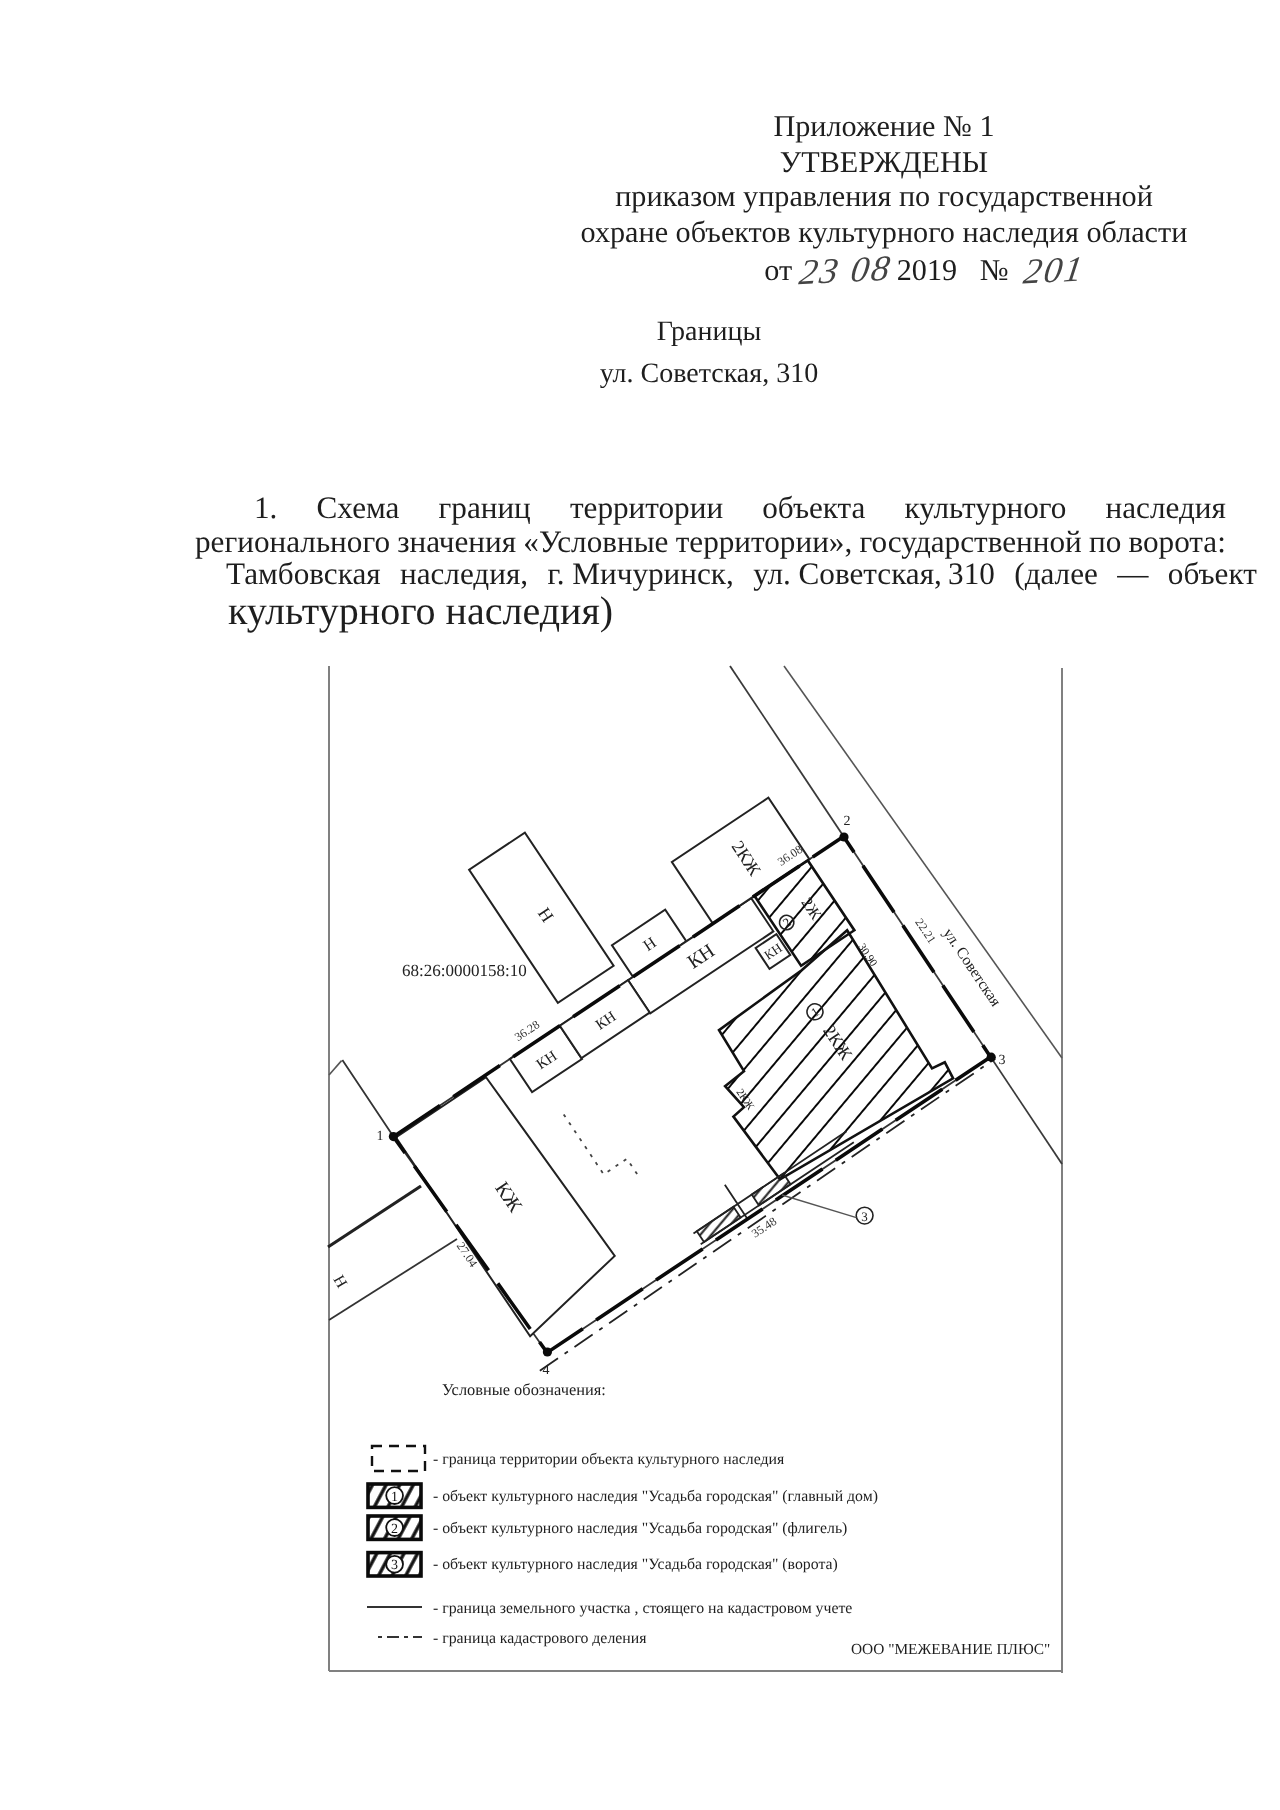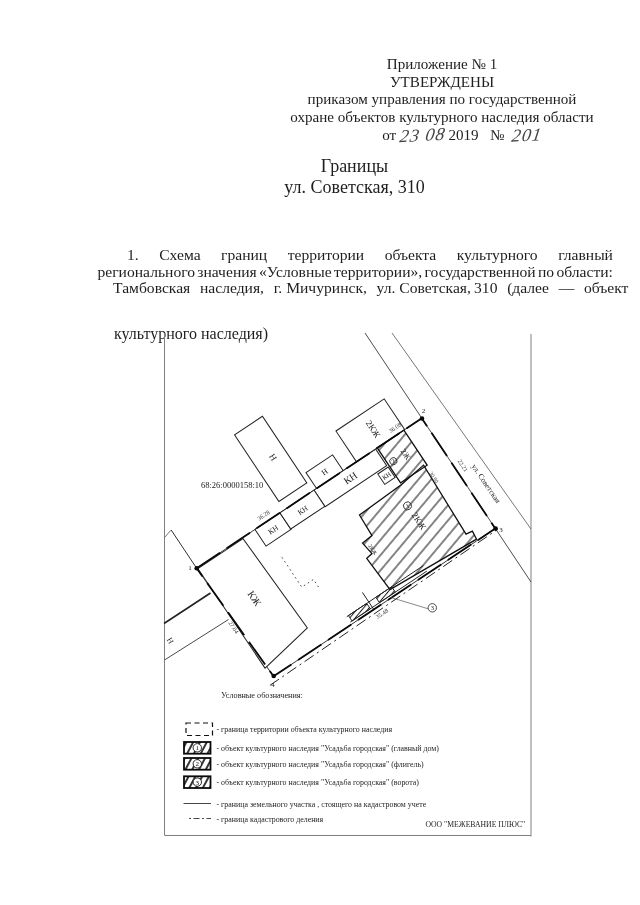--- a/index.html
+++ b/index.html
@@ -17,53 +17,53 @@
 <body>
 
 <div class="abs ctr" style="left:242px;top:56px;width:400px;font-size:15.1px;line-height:17.5px;">
   <div>Приложение № 1</div>
   <div>УТВЕРЖДЕНЫ</div>
   <div>приказом управления по государственной</div>
   <div>охране объектов культурного наследия области</div>
   <div style="padding-left:40px;">от&nbsp;<span class="hw">23&nbsp;08</span> 2019&nbsp;&nbsp;&nbsp;№&nbsp;&nbsp;<span class="hw">201</span></div>
 </div>
 
-<div class="abs ctr" style="left:94.5px;top:156px;width:520px;font-size:18px;line-height:21px;">
+<div class="abs ctr" style="left:94.5px;top:156px;width:520px;font-size:14px;line-height:21px;">
   <div>Границы</div>
   <div>ул. Советская, 310</div>
 </div>
 
 <div class="jline" style="left:127px;top:246.5px;width:486px;">
   <span>1.</span>
     <span>Схема</span>
     <span>границ</span>
     <span>территории</span>
     <span>объекта</span>
     <span>культурного</span>
-    <span>главный</span>
+    <span>наследия</span>
 </div>
 <div class="jline" style="left:97.5px;top:263.5px;width:515.5px;align-items:flex-end;">
   <span>регионального</span>
     <span>значения</span>
     <span>«Условные</span>
     <span>территории»,</span>
     <span>государственной</span>
     <span>по</span>
-    <span>области:</span>
+    <span>ворота:</span>
 </div>
 <div class="jline" style="left:113px;top:280px;width:515.5px;">
   <span>Тамбовская</span>
     <span>наследия,</span>
     <span>г.&nbsp;Мичуринск,</span>
     <span>ул.&nbsp;Советская, 310</span>
     <span>(далее</span>
     <span>—</span>
     <span>объект</span>
 </div>
-<div class="abs" style="left:114px;top:297.5px;font-size:16px;line-height:16px;margin-top:28px;">культурного наследия)</div>
+<div class="abs" style="left:114px;top:297.5px;font-size:20px;line-height:16px;">культурного наследия)</div>
 
 <svg class="abs" style="left:150px;top:330px;" width="400" height="510" viewBox="150 330 400 510" font-family="Liberation Serif, serif" fill="none" stroke="none">
  <defs>
   <pattern id="hG" patternUnits="userSpaceOnUse" width="9.8" height="9.8" patternTransform="rotate(-16.3)">
     <line x1="0" y1="4.9" x2="9.8" y2="4.9" stroke="#000" stroke-width="0.95"></line>
   </pattern>
   <pattern id="hL" patternUnits="userSpaceOnUse" width="6" height="6" patternTransform="rotate(-62)">
     <line x1="0" y1="3" x2="6" y2="3" stroke="#111" stroke-width="1.7"></line>
   </pattern>
  <pattern id="hF" patternUnits="userSpaceOnUse" width="4.2" height="4.2" patternTransform="rotate(-16.3)">

